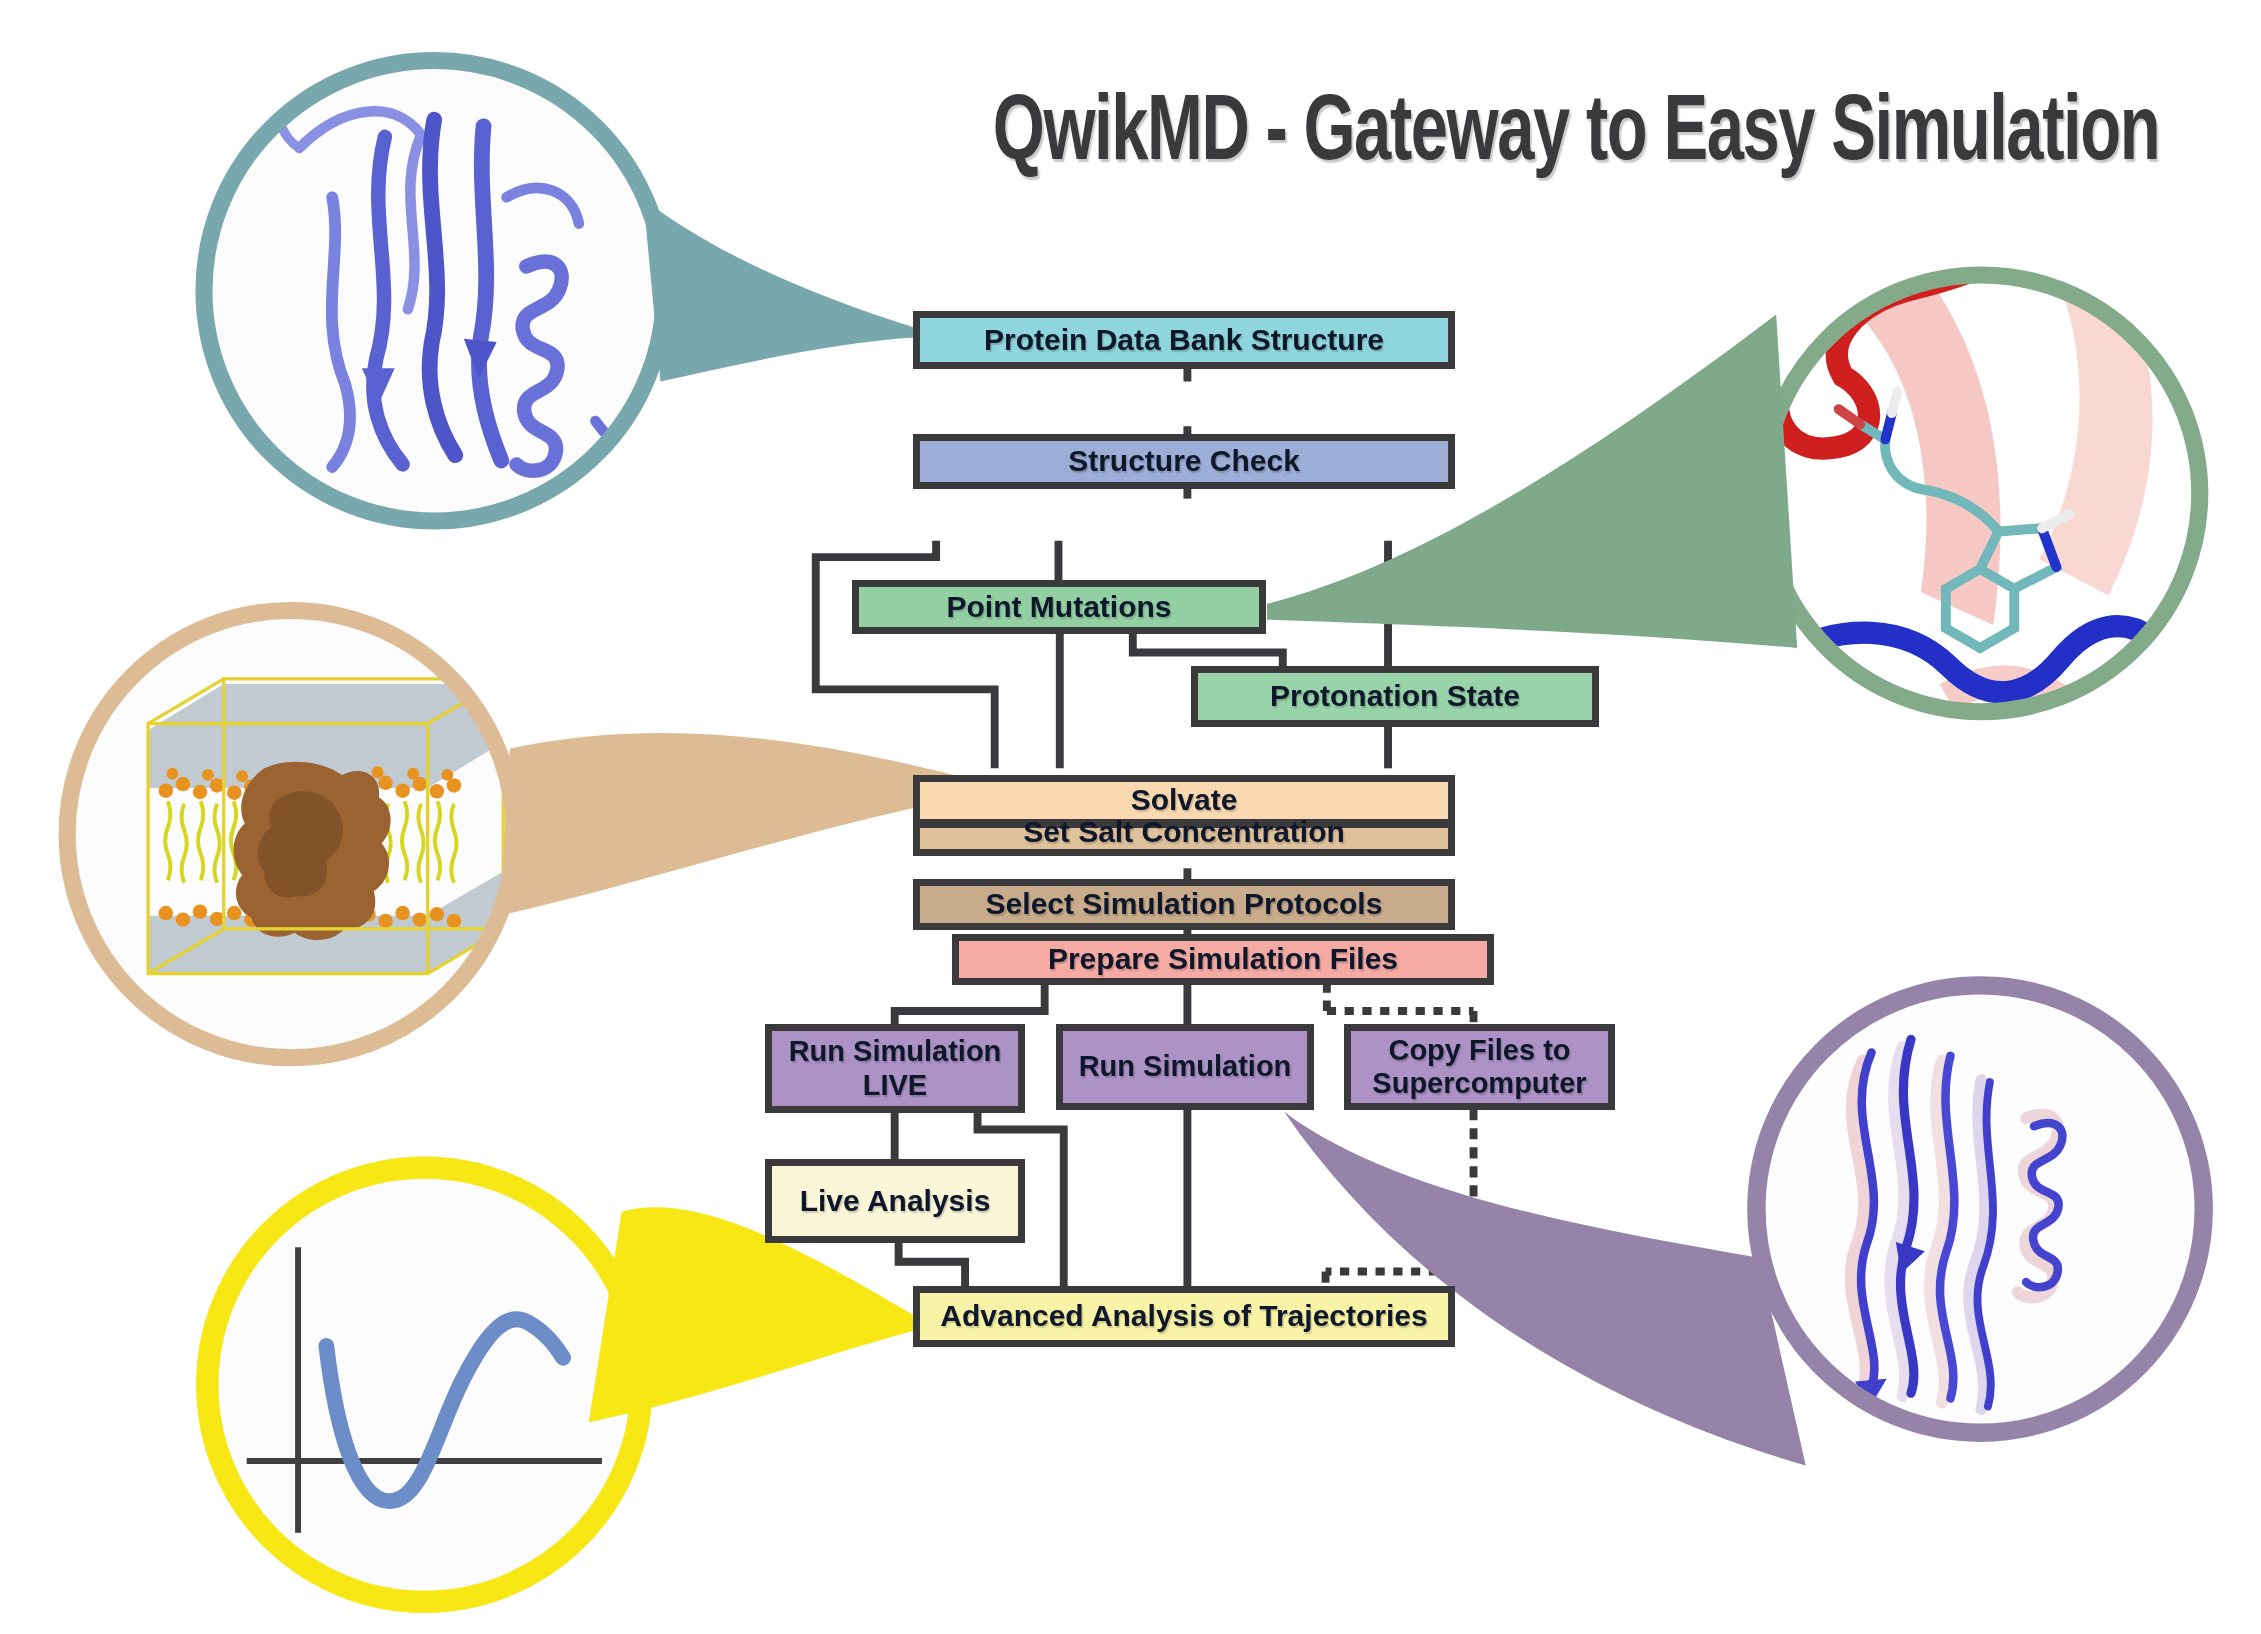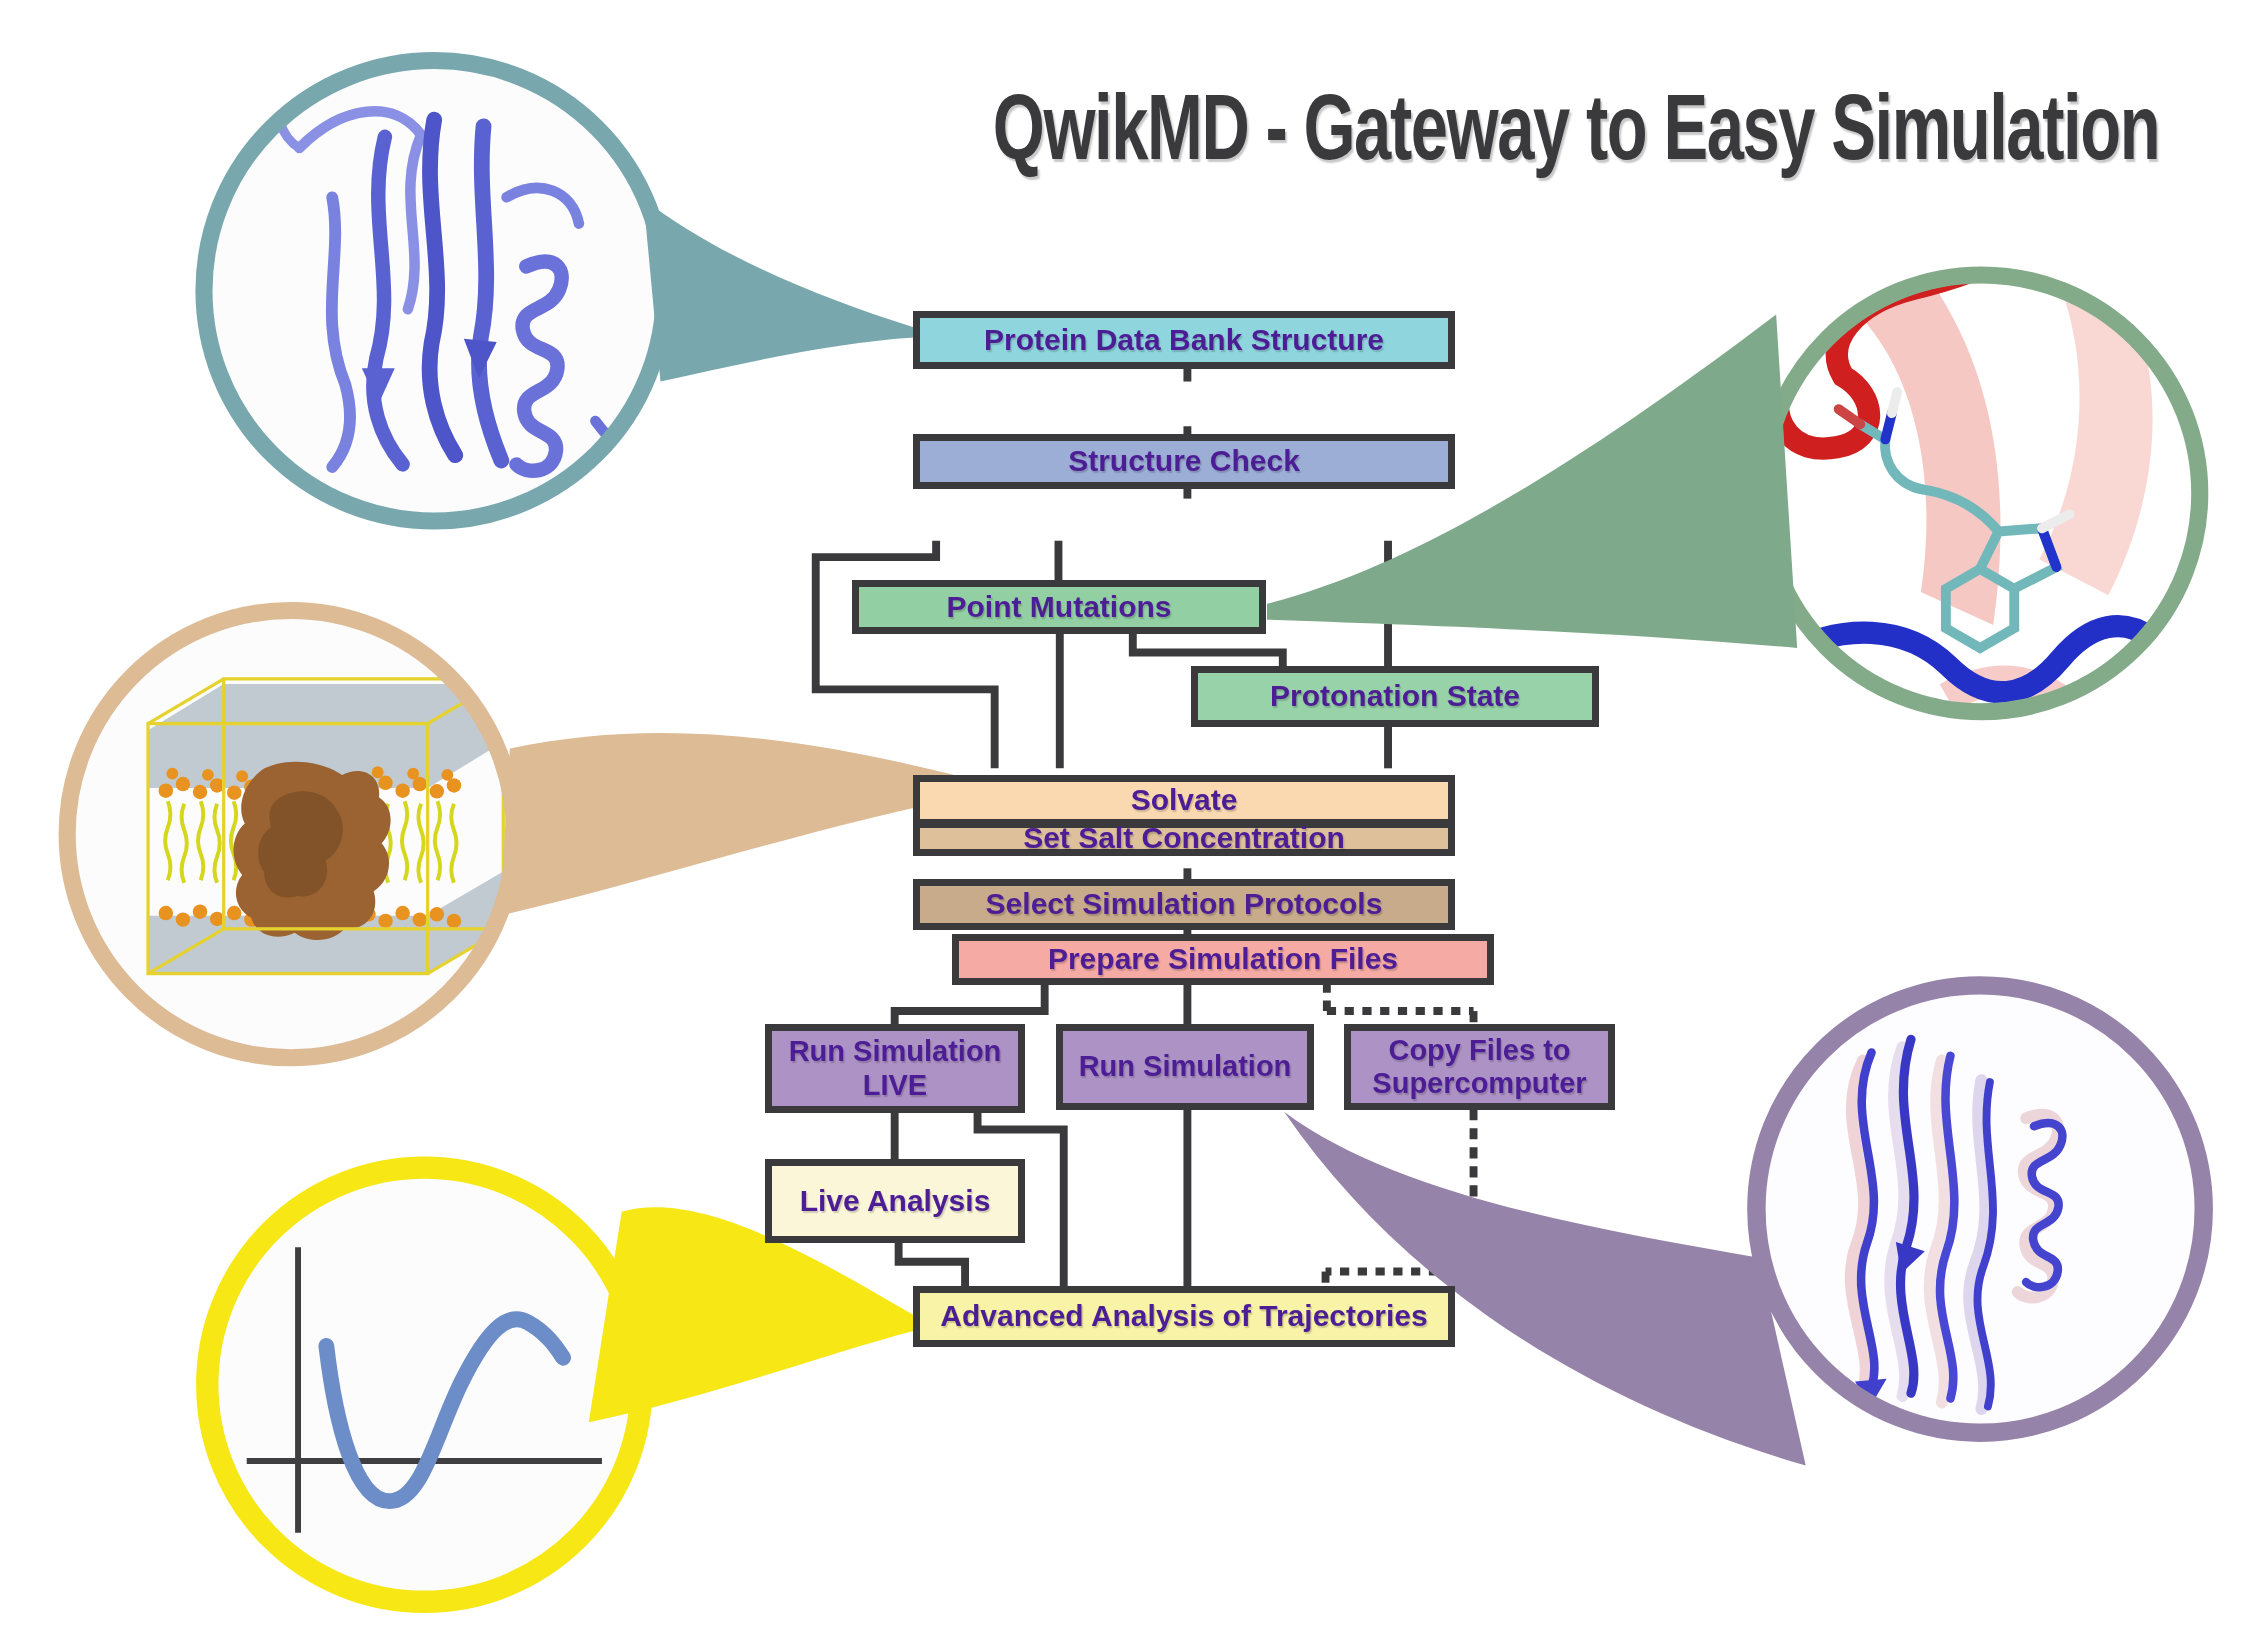--- a/index.html
+++ b/index.html
@@ -12,21 +12,21 @@
     color:#3a3a3c;white-space:nowrap;
   }
   .title .t-inner{
     display:inline-block;font-size:93px;font-weight:700;letter-spacing:-2px;
     transform:scaleX(0.72);transform-origin:center;
     text-shadow:2.6px 3.3px 2px rgba(0,0,0,0.22);
   }
   .box{
     position:absolute;box-sizing:border-box;border:7.2px solid #3a3a3c;
     display:flex;align-items:center;justify-content:center;text-align:center;
-    color:#4c1d95;font-weight:700;font-size:30px;line-height:1.15;
+    color:#0f172a;font-weight:700;font-size:30px;line-height:1.15;
     text-shadow:1.3px 2px 1.3px rgba(0,0,0,0.18);
   }
   
   #b-pdb{background:#8fd5de;}
   #b-select{background:#aab8de;}
   #b-structure{background:#9cadd6;}
   #b-visualize{background:#8f9fc5;}
   #b-pm{background:#92cfa3;}
   #b-proto{background:#97d2a8;}
   #b-solvate{background:#fad9b0;margin-top:12px;}
@@ -256,21 +256,21 @@
   </div>
   <div class="box" id="b-pm" style="left:852px;top:580px;width:414px;height:54px;">
     <span>Point Mutations</span>
   </div>
   <div class="box" id="b-proto" style="left:1191px;top:666px;width:408px;height:61px;">
     <span>Protonation State</span>
   </div>
   <div class="box" id="b-solvate" style="left:913px;top:763px;width:542px;height:51px;">
     <span>Solvate</span>
   </div>
-  <div class="box" id="b-salt" style="left:913px;top:821px;width:542px;height:35px;">
+  <div class="box" id="b-salt" style="left:913px;top:821px;width:542px;height:35px;align-items:flex-end;">
     <span>Set Salt Concentration</span>
   </div>
   <div class="box" id="b-protocols" style="left:913px;top:879px;width:542px;height:51px;">
     <span>Select Simulation Protocols</span>
   </div>
   <div class="box" id="b-prepare" style="left:913px;top:934px;width:542px;height:51px;">
     <span>Prepare Simulation Files</span>
   </div>
   <div class="box" id="b-runlive" style="left:765px;top:1024px;width:260px;height:89px;font-size:29px;">
     <span><span>Run Simulation</span><br><span>LIVE</span></span>

